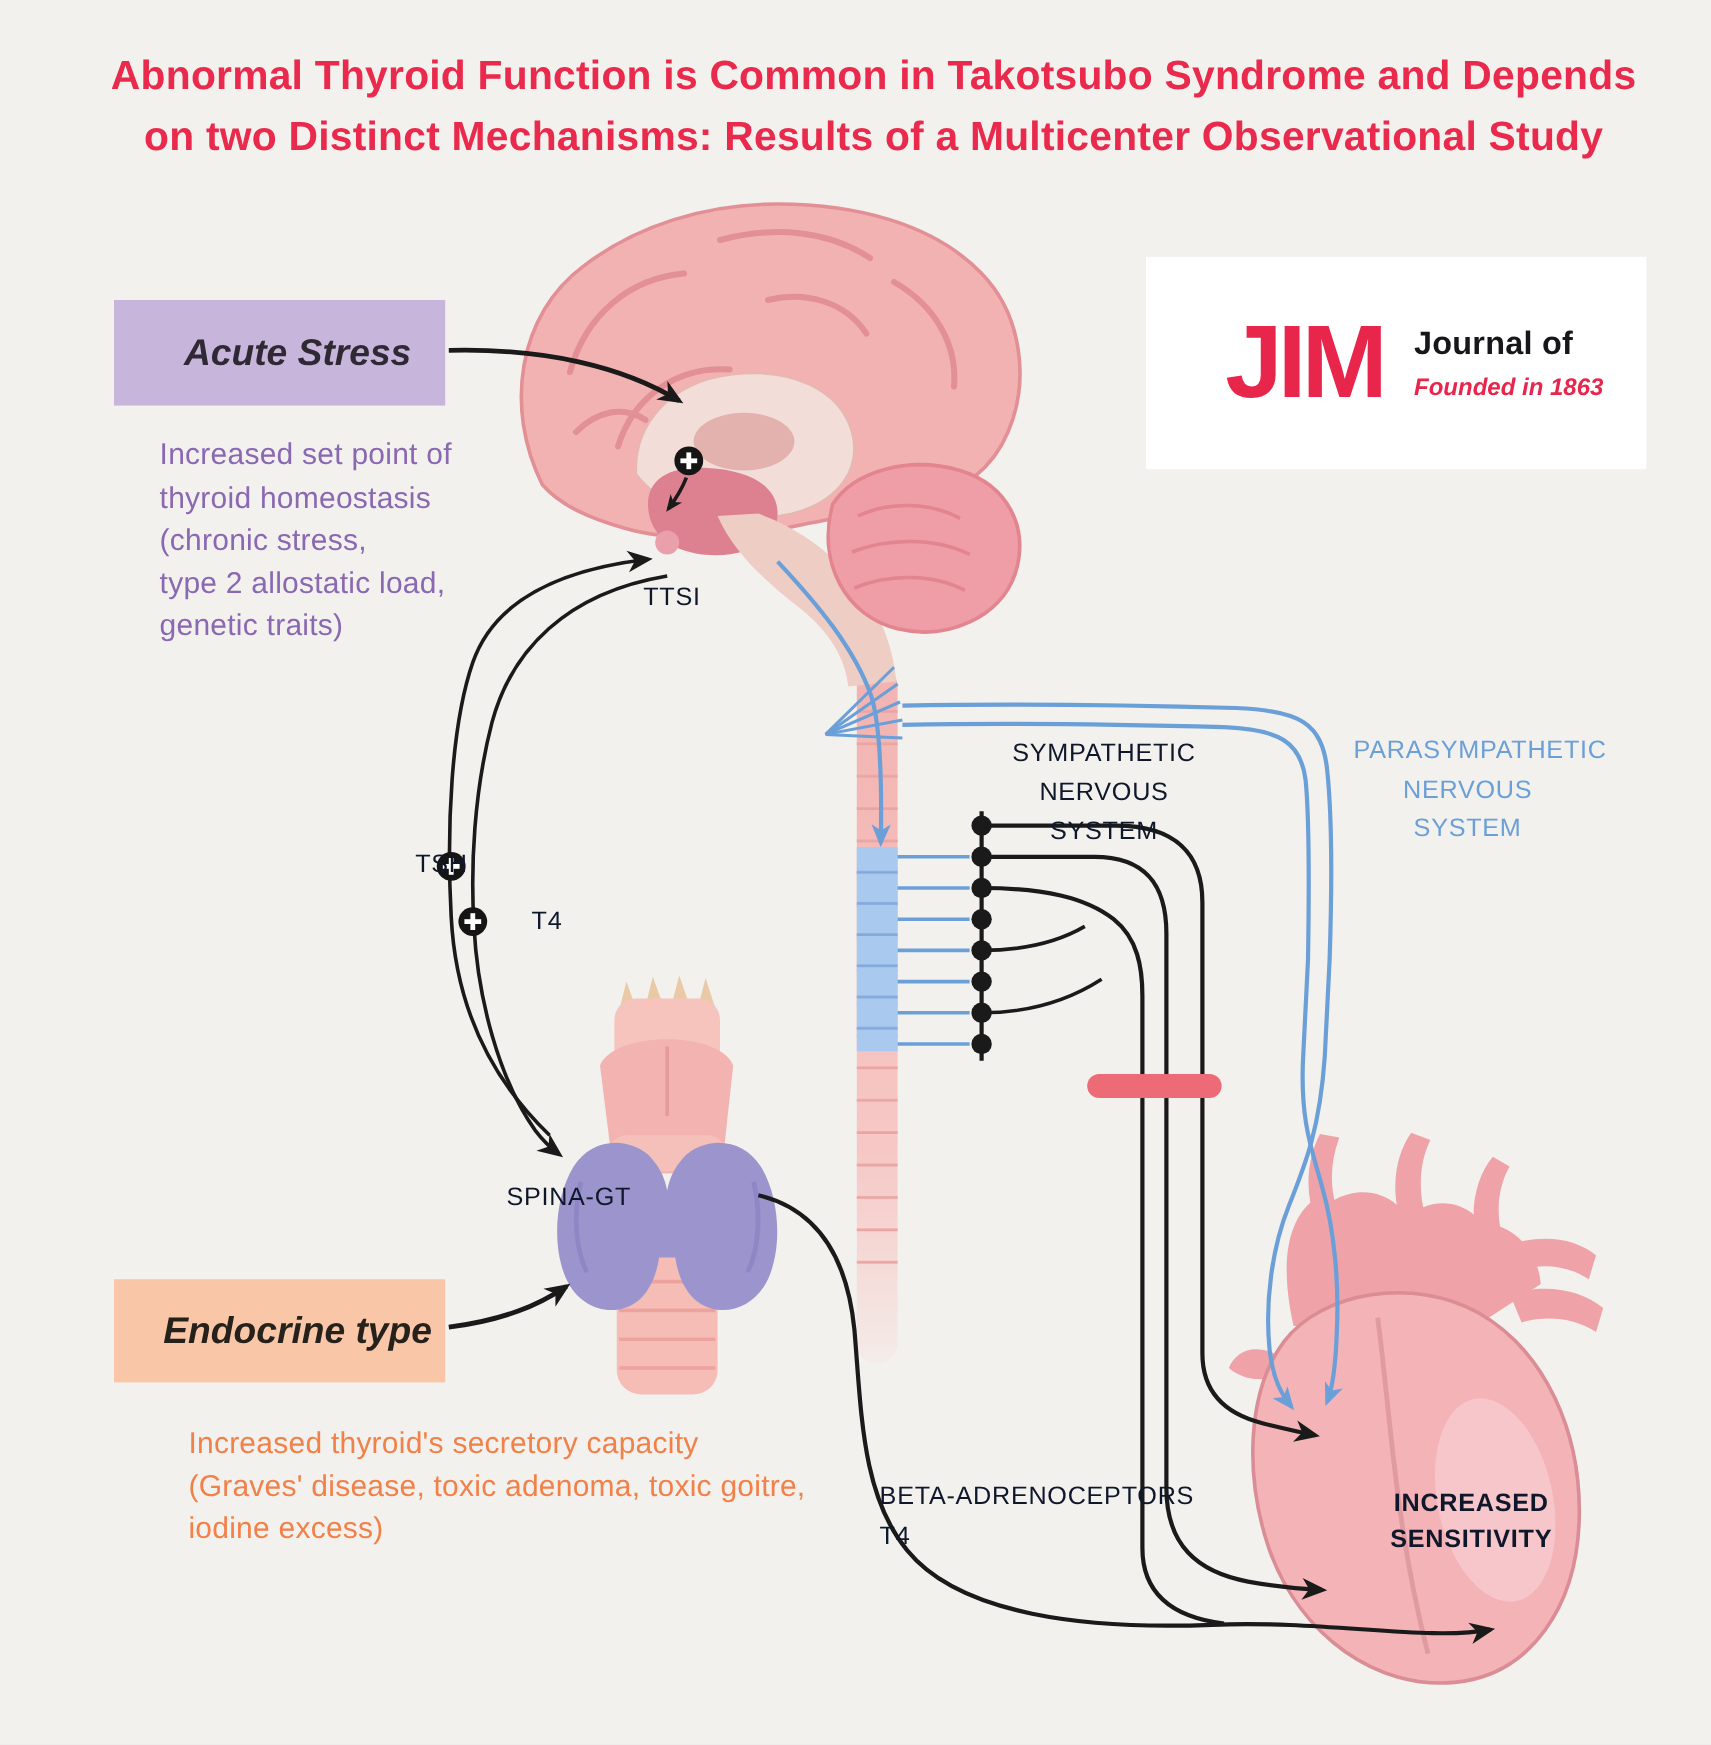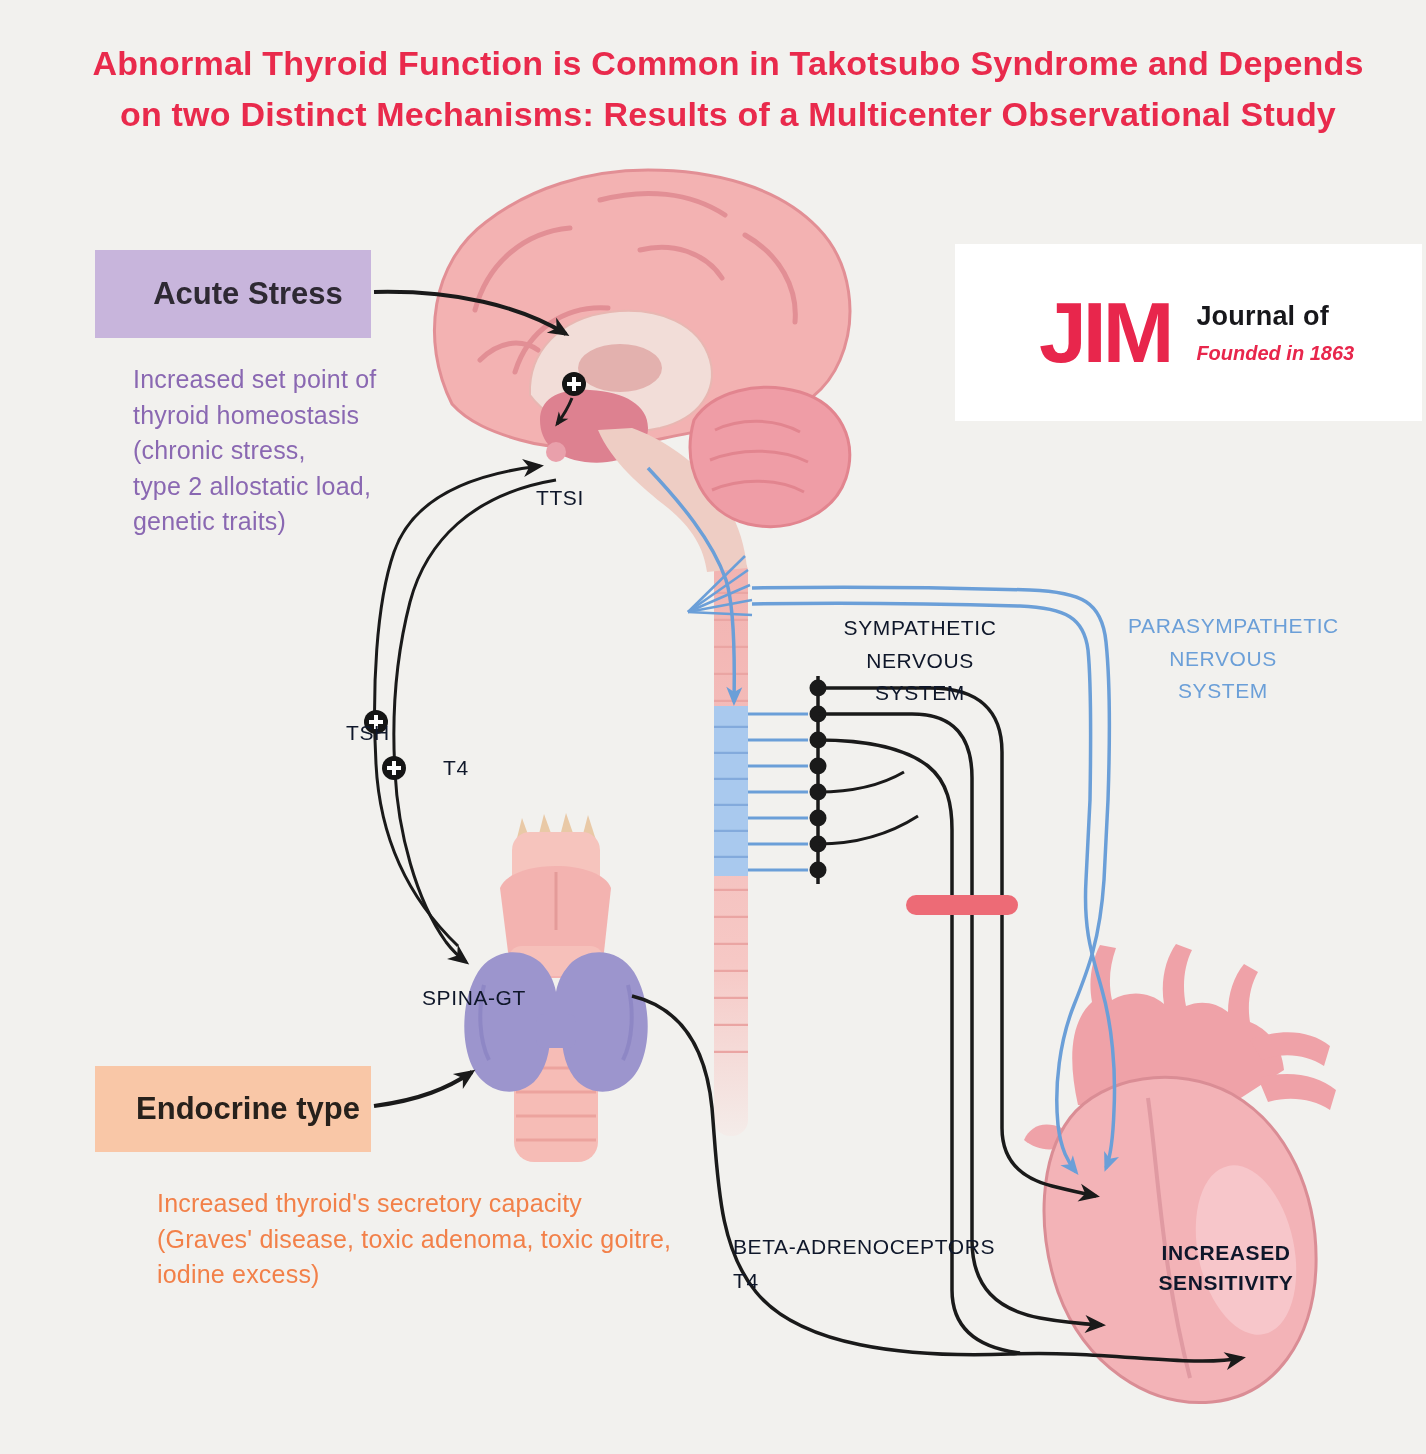--- a/index.html
+++ b/index.html
@@ -13,42 +13,42 @@
   svg.art { position:absolute; inset:0; }
 
   .title {
     top:38px; left:0; width:100%; text-align:center;
     color:var(--title-red,#e92a4c); font-weight:bold; font-size:34px;
     line-height:1.5; letter-spacing:0.2px;
   }
 
   .tag-box {
     display:flex; align-items:center; justify-content:center;
-    font-size:31px; font-weight:bold; color:#2e2933;
+    font-size:31px; font-weight:bold; color:#2e2933;font-style:italic;
   }
   .acute-box { left:95px; top:250px; width:276px; height:88px; background:var(--purple-box,#c8b5dc); }
   .endo-box  { left:95px; top:1066px; width:276px; height:86px; background:var(--peach-box,#f9c7a7); color:#27211c; }
 
   .desc { font-size:25px; line-height:1.42; white-space:pre-line; letter-spacing:0.2px; }
   .desc-purple { left:103px; top:362px; width:300px; color:var(--purple-text,#8a68b2); }
   .desc-orange { left:103px; top:1186px; width:560px; color:var(--orange-text,#f28049);margin-left:24px; }
 
   .small-label { font-size:21px; color:#0f172a; letter-spacing:0.6px; white-space:pre-line; }
   .lbl-ttsi   { left:506px; top:486px; }
-  .lbl-tsh    { left:316px; top:709px;margin-top:12px; }
+  .lbl-tsh    { left:316px; top:709px; }
   .lbl-t4     { left:413px; top:756px; }
   .lbl-spina  { left:376px; top:986px;margin-left:16px; }
   .lbl-symp   { left:795px; top:612px; width:220px; text-align:center; line-height:1.55; }
   .lbl-para   { left:1098px; top:610px; width:220px; text-align:center; line-height:1.55; color:var(--blue-line,#6b9fd8); }
   .lbl-beta   { left:703px; top:1230px; line-height:1.6; }
   .lbl-sens   { left:1118px; top:1238px; width:186px; text-align:center; font-weight:bold; line-height:1.45; }
 
   .logo-box {
-    left:955px; top:214px; width:467px; height:177px; background:#ffffff;
-    display:flex; align-items:center; padding-left:84px;margin-top:30px;
+    left:955px; top:214px; width:417px; height:177px; background:#ffffff;
+    display:flex; align-items:center; padding-left:66px;
   }
   .jim { font-size:86px; font-weight:bold; color:var(--logo-red,#e8264c); letter-spacing:-4px; line-height:0.9; }
   .logo-text { margin-left:26px; }
   .logo-name { font-size:27px; font-weight:bold; color:#17171b; line-height:1.2; letter-spacing:0.2px; }
   .founded { margin-top:9px; font-size:20px; font-style:italic; font-weight:bold; color:var(--logo-red,#e8264c); }
 
   .ln-black { stroke:var(--black-line,#1a1a1a); fill:none; }
   .ln-blue  { stroke:var(--blue-line,#6b9fd8); fill:none; }
 </style>
 </head>

